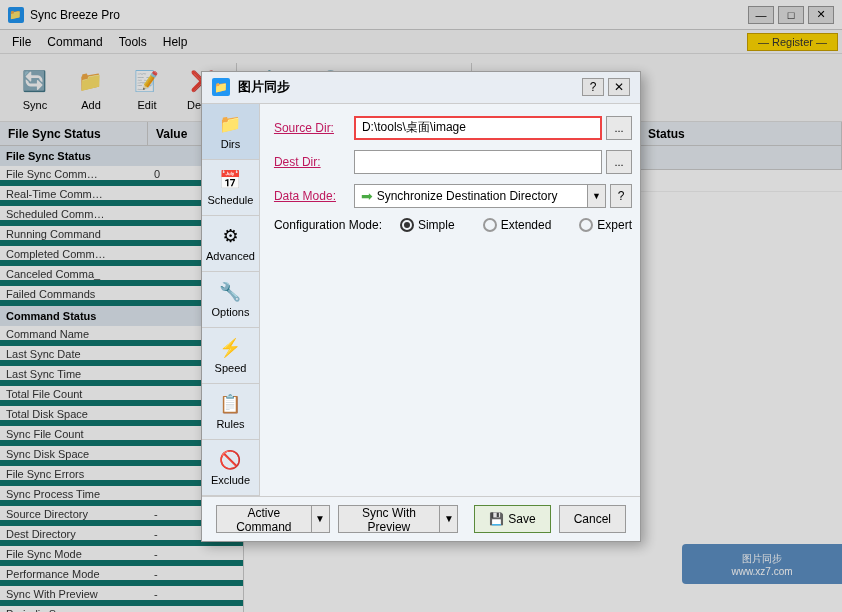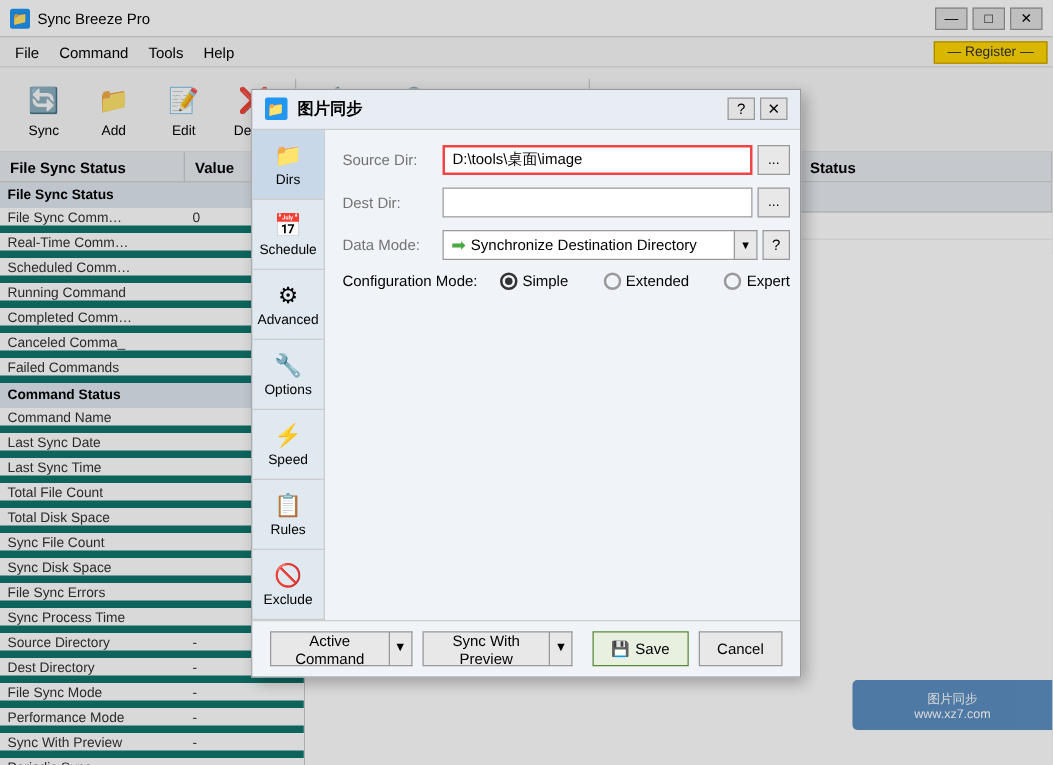--- a/index.html
+++ b/index.html
@@ -73,21 +73,21 @@
 
     
     .modal-sidebar { width: 90px; background: #e0e8f0; border-right: 1px solid #ccc; }
     .modal-nav-item { display: flex; flex-direction: column; align-items: center; justify-content: center; padding: 8px 4px; cursor: pointer; border-bottom: 1px solid #ccc; font-size: 11px; text-align: center; gap: 3px; height: 56px; }
     .modal-nav-item.active { background: #c8d8e8; }
     .modal-nav-icon { font-size: 18px; }
 
     
     .modal-content { flex: 1; padding: 12px 14px; }
     .form-row { display: flex; align-items: center; margin-bottom: 10px; }
-    .form-label { width: 80px; font-size: 12px; color: #737373; }
+    .form-label { width: 80px; font-size: 12px; color: #be185d; text-decoration: underline; }
     .form-input { flex: 1; height: 24px; border: 2px solid #e44; padding: 2px 6px; font-size: 12px; background: #fff; }
     .form-input-normal { flex: 1; height: 24px; border: 1px solid #999; padding: 2px 6px; font-size: 12px; background: #fff; }
     .form-btn-browse { width: 26px; height: 24px; border: 1px solid #999; background: #e8e8e8; cursor: pointer; margin-left: 4px; font-size: 11px; display: flex; align-items: center; justify-content: center; }
     .sync-mode-row { display: flex; align-items: center; margin-bottom: 10px; }
     .sync-mode-display { flex: 1; height: 24px; border: 1px solid #999; background: #fff; font-size: 12px; padding: 2px 6px; display: flex; align-items: center; gap: 4px; }
     .sync-arrow { color: #4aaa44; font-size: 14px; }
     .sync-help-btn { width: 22px; height: 24px; border: 1px solid #999; background: #e8e8e8; cursor: pointer; margin-left: 4px; font-size: 12px; display: flex; align-items: center; justify-content: center; }
     .config-row { display: flex; align-items: center; margin-bottom: 10px; gap: 16px; }
     .config-label { width: 110px; font-size: 12px; }
     .radio-group { display: flex; gap: 28px; }

